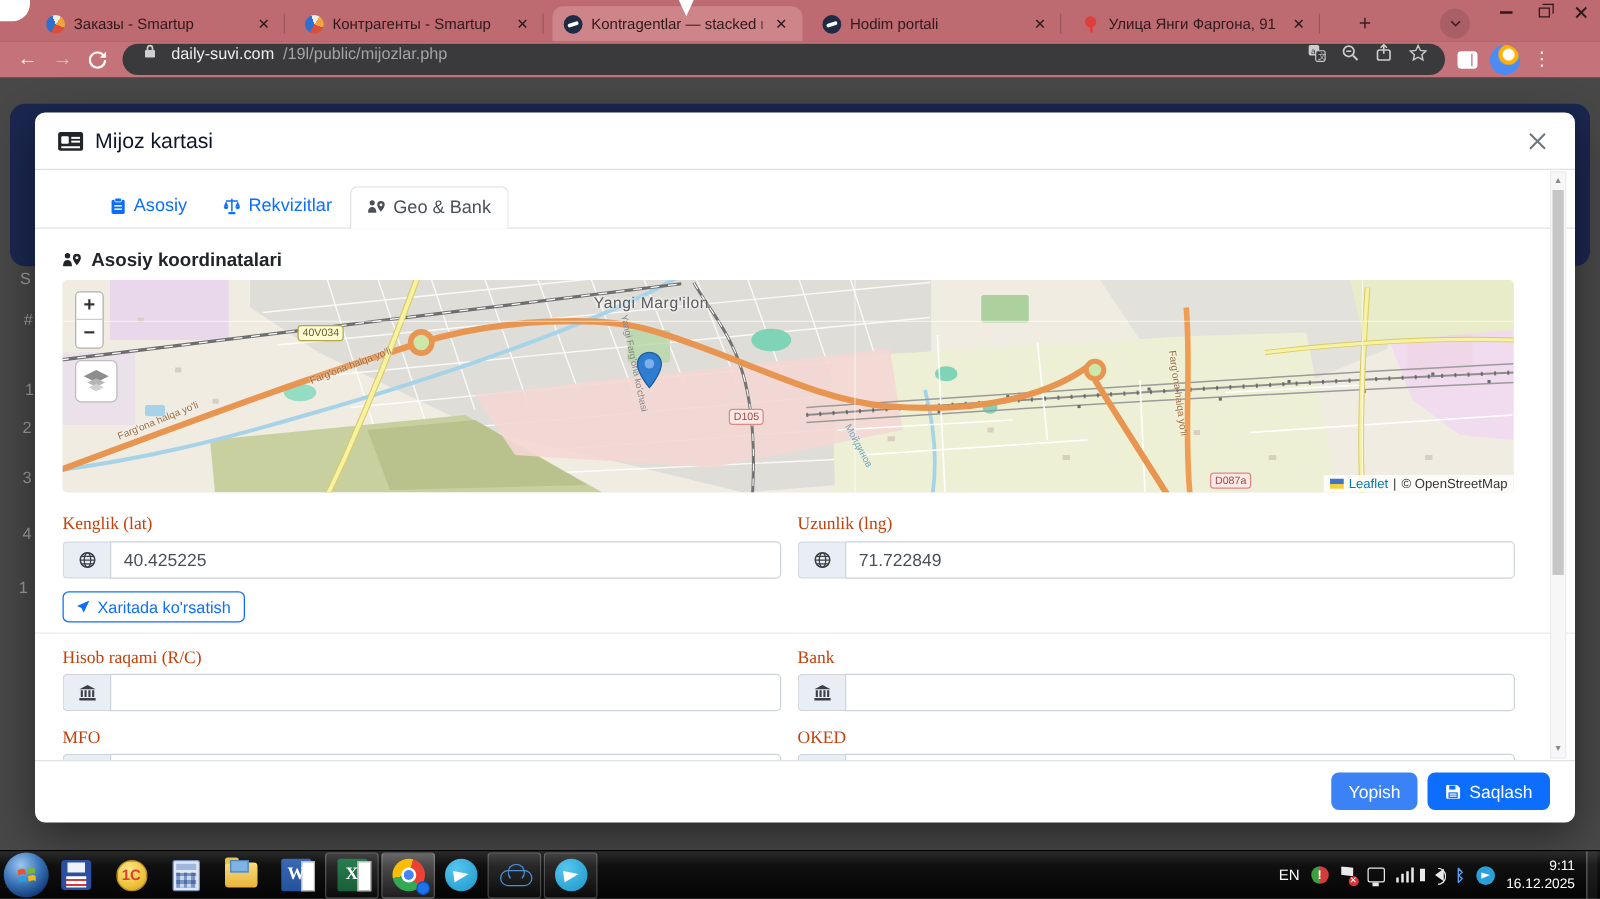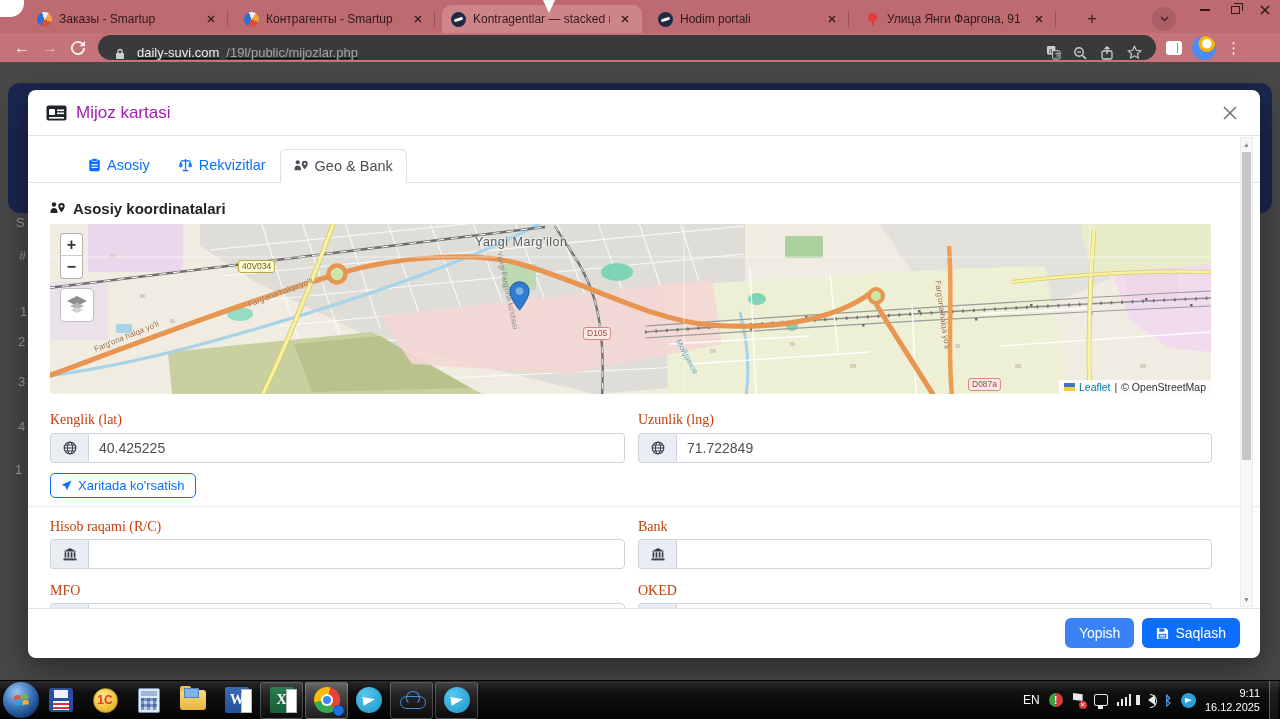--- a/index.html
+++ b/index.html
@@ -27,39 +27,39 @@
   .chevron-btn { position:absolute; left:1152px; top:7px; width:24px; height:24px; border-radius:50%; background:rgba(0,0,0,.10); display:flex; align-items:center; justify-content:center; }
   .win-controls { position:absolute; right:0; top:0; display:flex; }
   .win-btn { width:30px; height:20px; display:flex; align-items:center; justify-content:center; }
   .wc-min { width:10px; height:2px; background:#30191b; }
   .wc-max { width:9px; height:8px; border:1.5px solid #30191b; position:relative; }
   .wc-max::after { content:""; position:absolute; left:2px; top:-4px; width:8px; height:7px; border-top:1.5px solid #30191b; border-right:1.5px solid #30191b; }
 
   #toolbar { position:absolute; left:0; top:33px; width:1280px; height:29px; background:#c4737a; display:flex; align-items:center; }
   .navbtn { width:28px; height:26px; display:flex; align-items:center; justify-content:center; font-size:16px; color:#fdf3f3; flex:0 0 auto; }
   .navbtn.dim { color:rgba(255,244,244,.55); }
-  .omnibox { margin-left:6px; width:1058px; height:25px; background:#3a3a3c; border-radius:13px; display:flex; align-items:flex-end; padding:0 12px; gap:7px;text-decoration:underline; }
+  .omnibox { margin-left:6px; width:1058px; height:25px; background:#3a3a3c; border-radius:13px; display:flex; align-items:flex-start; padding:0 12px; gap:7px; }
   .omnibox .host { color:#ececec; font-size:13px; }
   .omnibox .path { color:#a4a4a6; font-size:13px; }
   .omni-sp { flex:1; }
   .omni-ic { width:20px; display:flex; justify-content:center; color:#cfcfcf; flex:0 0 auto; }
   .after-omni { display:flex; align-items:center; gap:10px; margin-left:10px; }
   .sidepanel-ic { width:16px; height:14px; background:#fff; border-radius:3px; position:relative; }
   .sidepanel-ic::after { content:""; position:absolute; right:4px; top:2px; bottom:2px; width:1.5px; background:#c4737a; }
   .avatar { width:24px; height:24px; border-radius:50%; background:radial-gradient(circle at 62% 32%, #fff 0 19%, #ffb300 24% 34%, #4b8bf5 40% 100%); }
   .menu-dots { color:#fdf3f3; font-size:15px; letter-spacing:0; line-height:10px; text-align:center; width:12px; }
 
   
   #viewport { position:absolute; left:0; top:62px; width:1280px; height:618px; background:#484848; overflow:hidden; }
   .bg-frag { position:absolute; color:#9f9f9f; font-size:13px; }
   #navy-modal { position:absolute; left:8px; top:21px; width:1264px; height:130px; background:#1b2750; border-radius:12px; }
 
   #modal { position:absolute; left:28px; top:28px; width:1232px; height:568px; background:#fff; border-radius:8px; box-shadow:0 10px 34px rgba(0,0,0,.45); }
   .m-header { height:46px; display:flex; align-items:center; padding:0 18px; border-bottom:1px solid #dee2e6; }
-  .m-title { display:flex; align-items:center; gap:9px; font-size:17px; color:#a21caf; }
+  .m-title { display:flex; align-items:center; gap:9px; font-size:17px; color:#0f172a; }
   .m-close { margin-left:auto; width:24px; height:24px; display:flex; align-items:center; justify-content:center; }
   .m-body { position:relative; height:472px; overflow:hidden; padding:12px 22px 0 22px; }
   .m-footer { height:49px; border-top:1px solid #dee2e6; display:flex; align-items:center; justify-content:flex-end; gap:8px; padding-right:20px; }
 
   .nav-tabs { display:flex; align-items:flex-end; margin:0 -22px; padding:0 46px; border-bottom:1px solid #dee2e6; }
   .nav-link { display:flex; align-items:center; gap:6px; padding:8px 13px; font-size:14.5px; color:#0d6efd; border:1px solid transparent; border-radius:6px 6px 0 0; }
   .nav-link.active { color:#495057; background:#fff; border-color:#dee2e6 #dee2e6 #fff; margin-bottom:-1px; }
 
   .section-h { display:flex; align-items:center; gap:7px; margin-top:17px; font-size:15px; font-weight:bold; color:#212529; }
 

